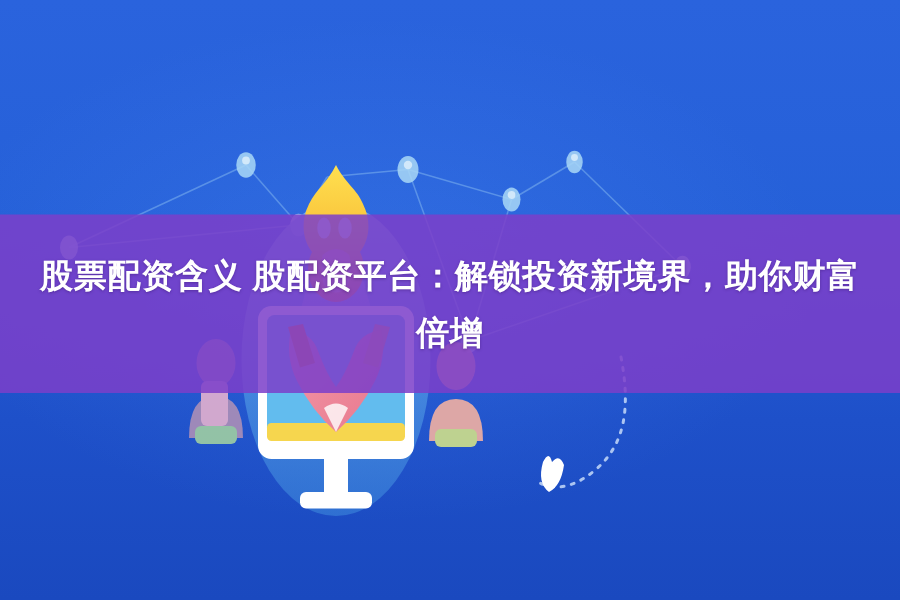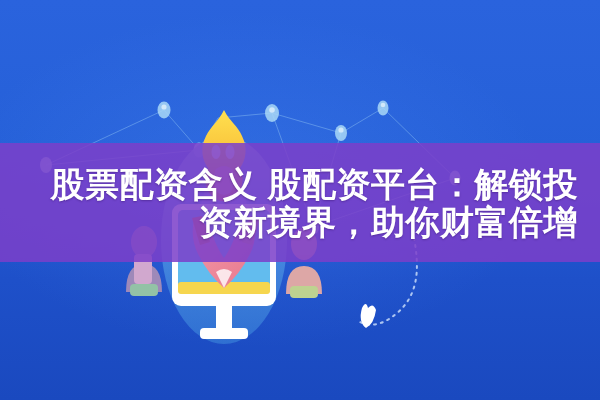--- a/index.html
+++ b/index.html
@@ -37,25 +37,25 @@
     position:absolute;left:0;top:143px;width:600px;height:119px;
     background:rgba(123,63,201,.86);
   }
 
   
   .headline{
     position:absolute;left:0;top:143px;width:600px;height:119px;
     box-sizing:border-box;
     padding:22px 22px 0 22px;
     color:#ffffff;
-    font-size:34px;
+    font-size:22px;
     font-weight:bold;
     line-height:38px;
     letter-spacing:.5px;
-    text-align:right;
+    text-align:center;
     text-shadow:0 1px 2px rgba(40,10,80,.35);
     white-space:pre-wrap;
     word-break:break-all;
   }
 </style>
 </head>
 <body>
 
 <div id="stage">
 

